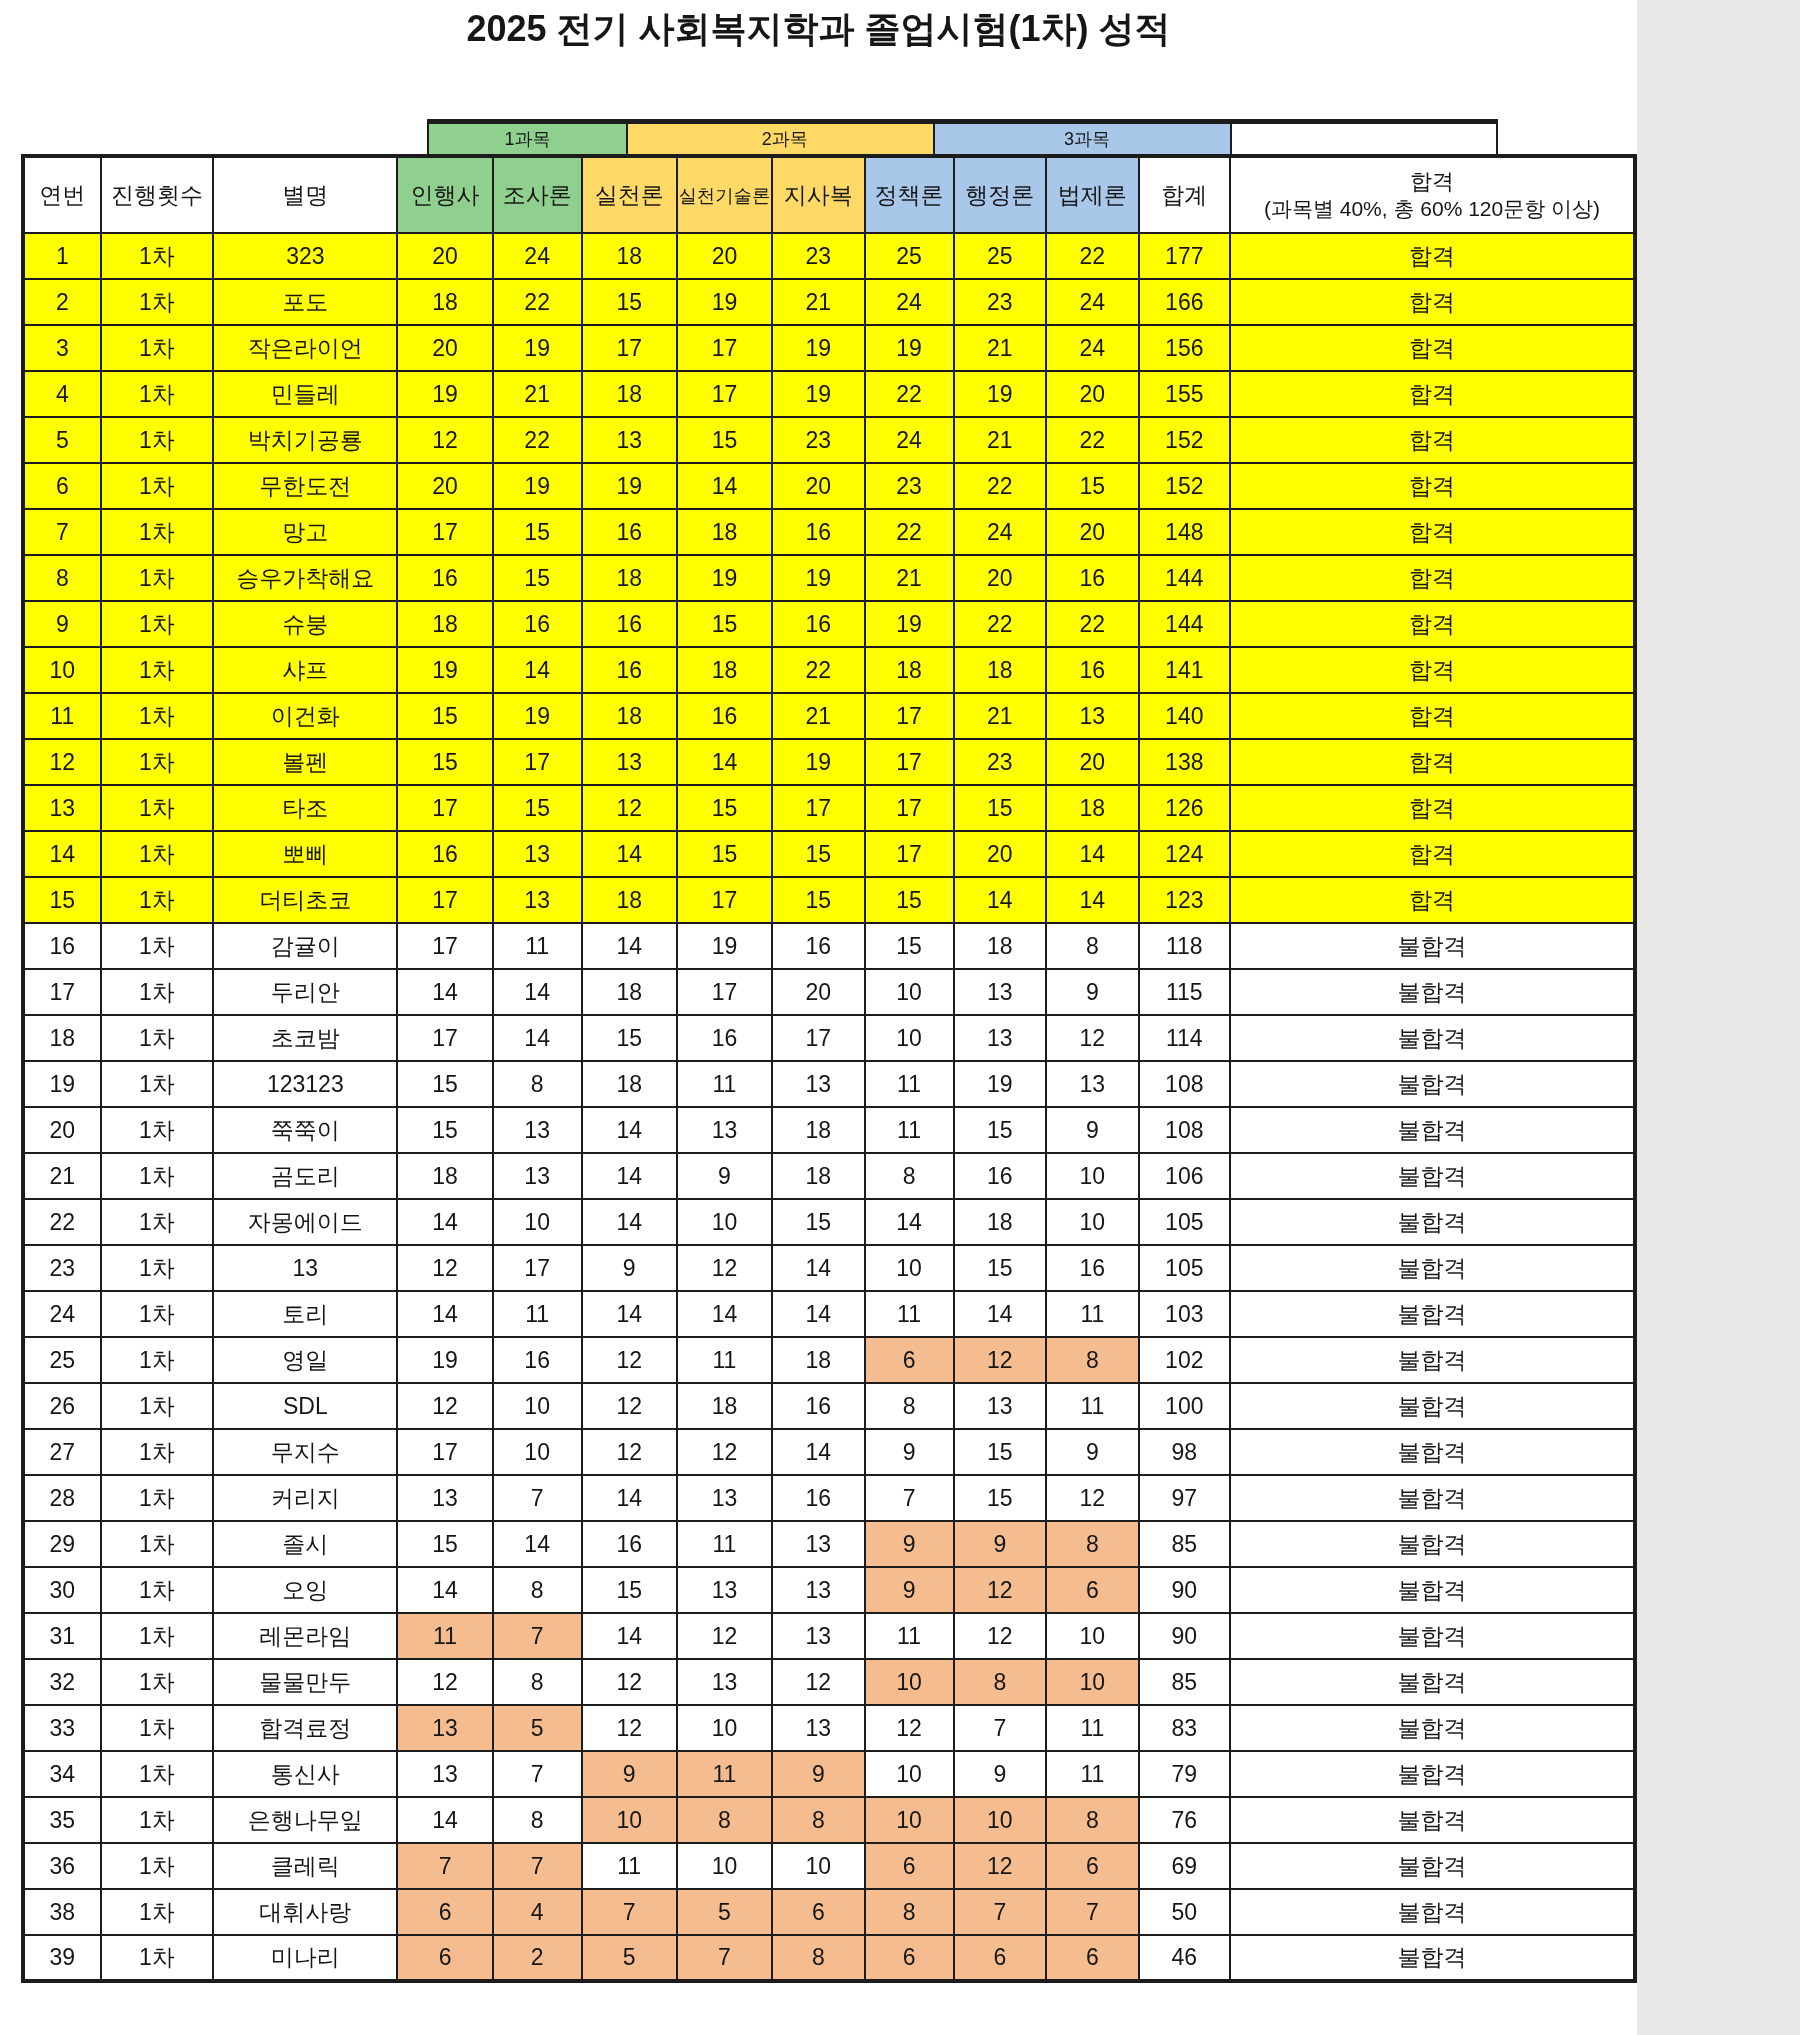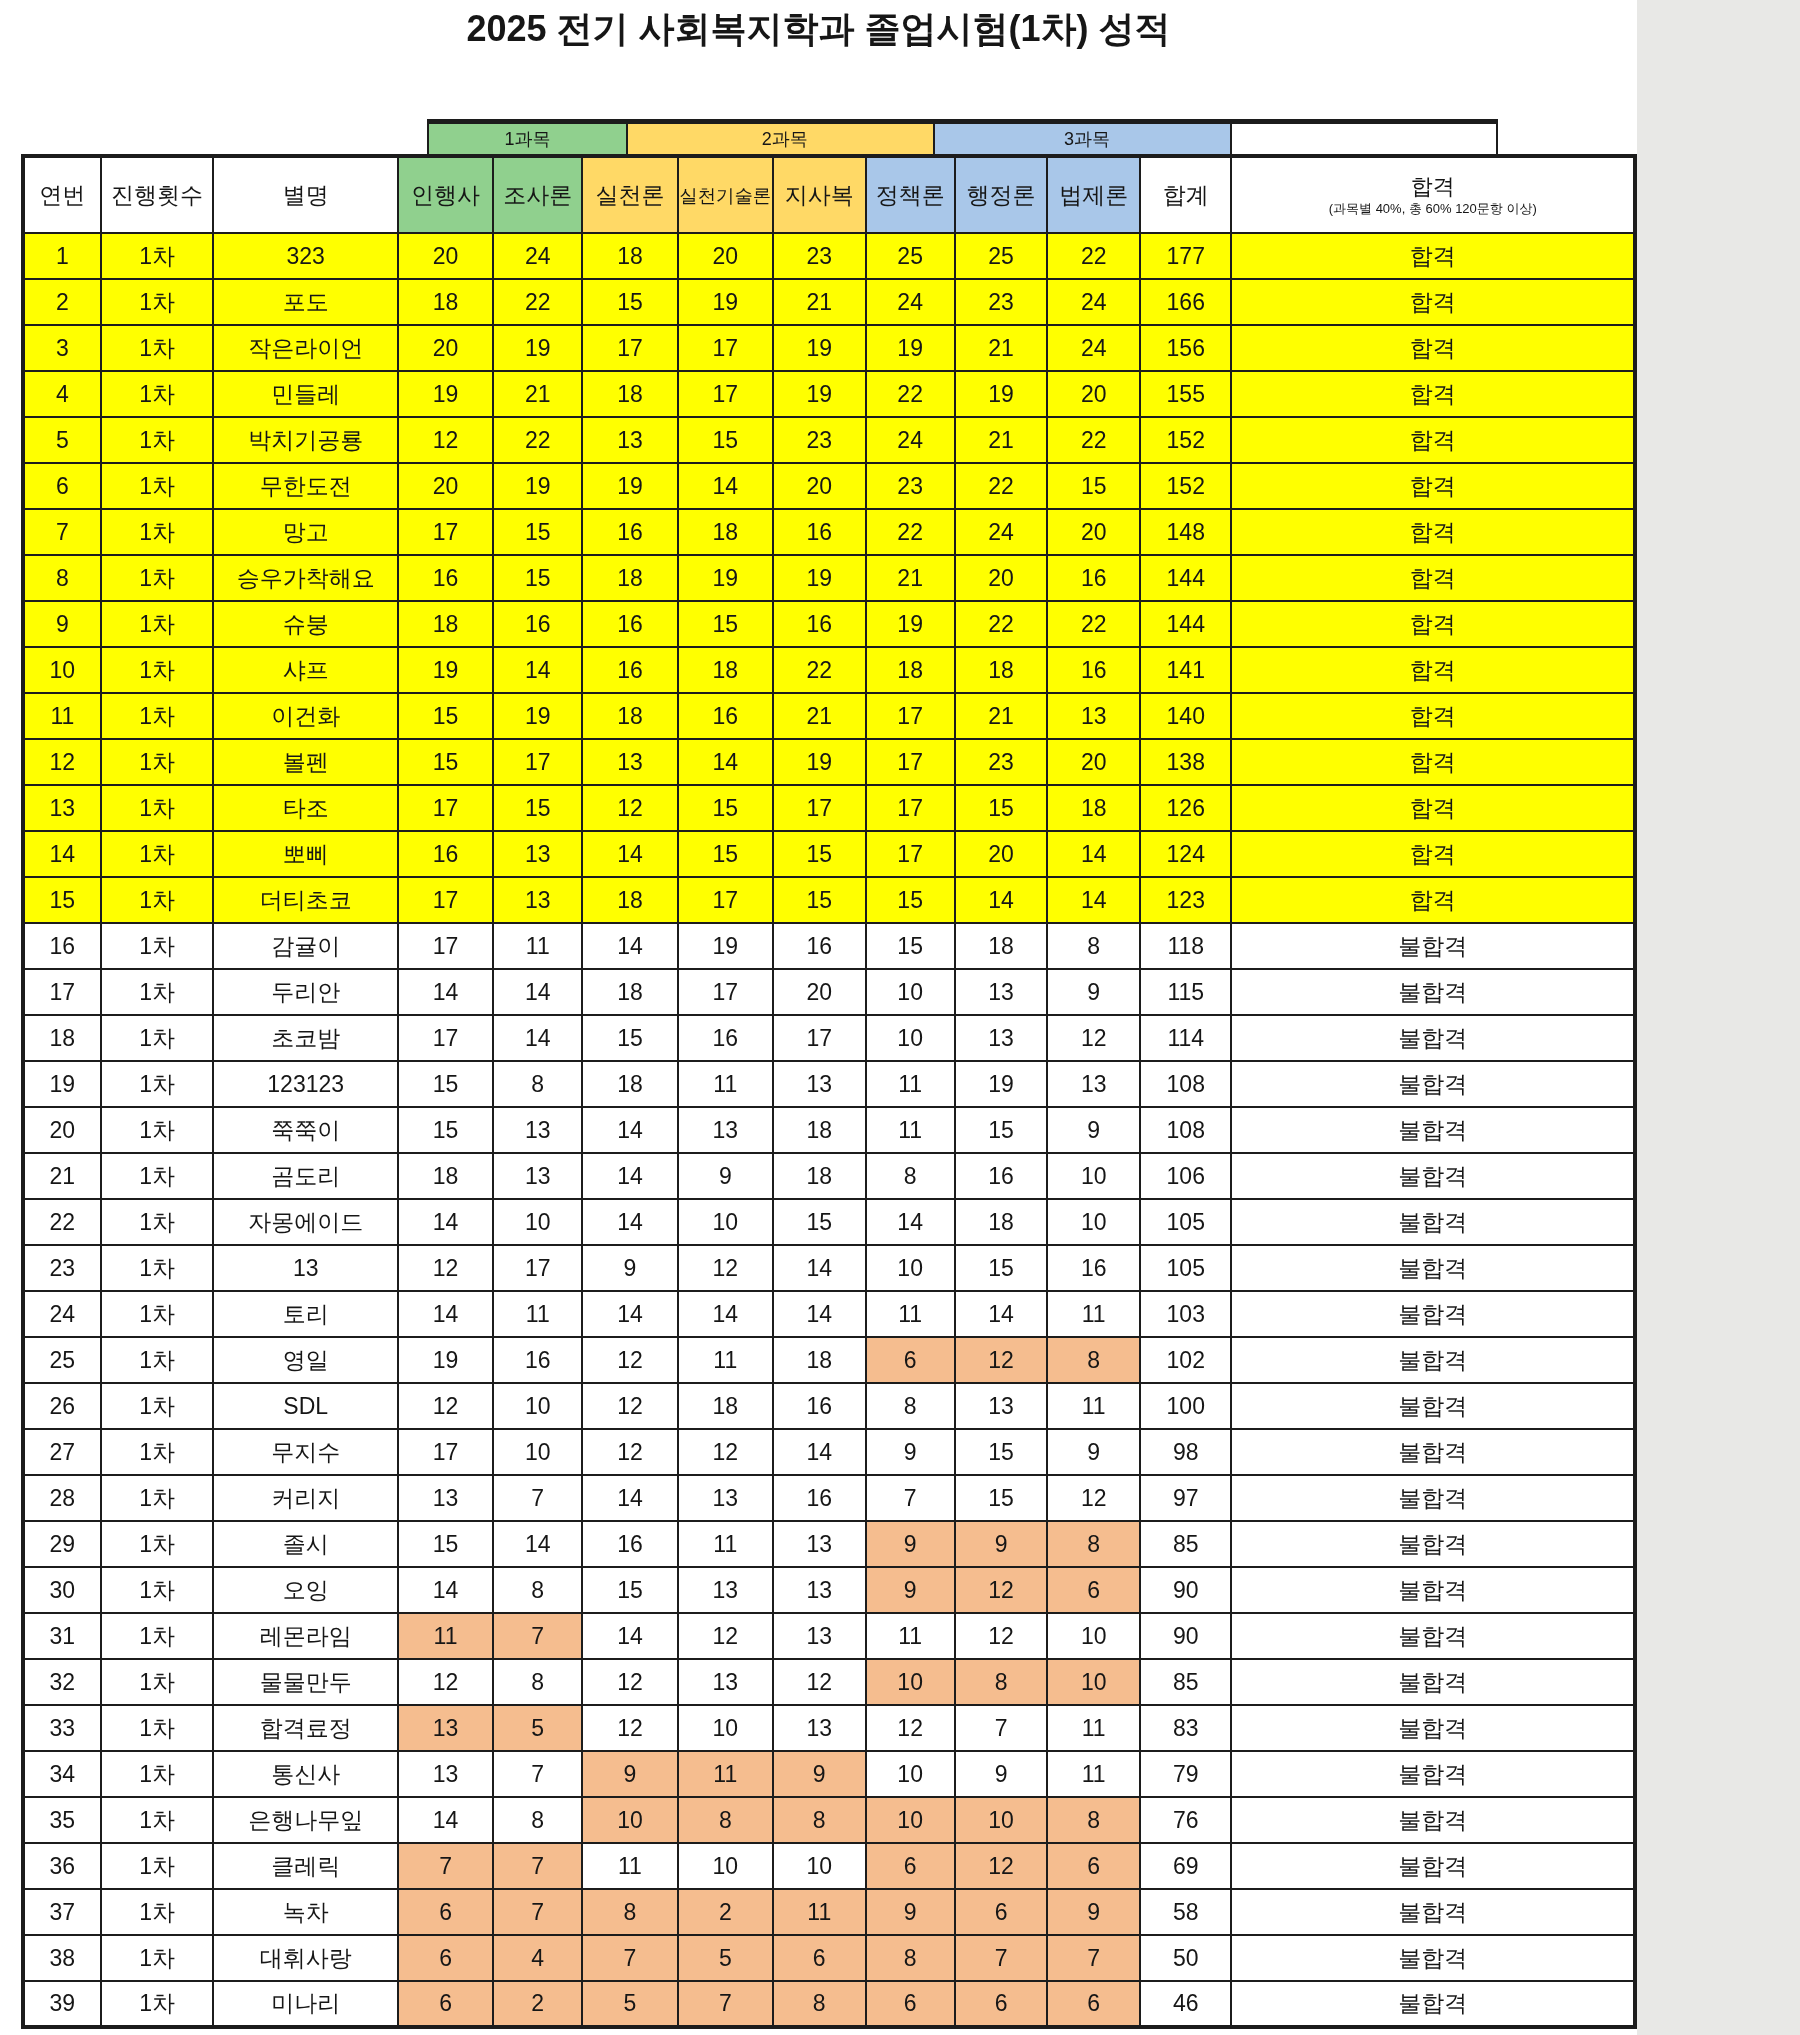--- a/index.html
+++ b/index.html
@@ -31,21 +31,21 @@
   th,td{box-sizing:border-box;border:2.3px solid var(--border);text-align:center;vertical-align:middle;
         padding:0;font-size:23px;overflow:hidden;}
   thead tr{height:77px;}
   tbody tr{height:46px;}
   th{font-weight:normal;background:#ffffff;}
   th.col-g1{background:var(--g1);}
   th.col-g2{background:var(--g2);}
   th.col-g3{background:var(--g3);}
   th.condensed{font-size:18.4px;}
   th.pass-col .l1{font-size:22px;line-height:1.25;}
-  th.pass-col .l2{font-size:13px;line-height:1.25;}
+  th.pass-col .l2{font-size:21px;line-height:1.25;}
   tbody tr.pass td{background:var(--pass);}
   tbody tr.fail td{background:#ffffff;}
   tbody td.low{background:var(--low) !important;}
 </style>
 </head>
 <body>
 
 <div class="page">
   <h1 class="title">2025 전기 사회복지학과 졸업시험(1차) 성적</h1>
 
@@ -628,35 +628,20 @@
           <td>11</td>
           <td>10</td>
           <td>10</td>
           <td class="low">6</td>
           <td class="low">12</td>
           <td class="low">6</td>
           <td>69</td>
           <td>불합격</td>
         </tr>
         <tr class="fail">
-          <td>37</td>
-          <td>1차</td>
-          <td>녹차</td>
-          <td class="low">6</td>
-          <td class="low">7</td>
-          <td class="low">8</td>
-          <td class="low">2</td>
-          <td class="low">11</td>
-          <td class="low">9</td>
-          <td class="low">6</td>
-          <td class="low">9</td>
-          <td>58</td>
-          <td>불합격</td>
-        </tr>
-        <tr class="fail">
           <td>38</td>
           <td>1차</td>
           <td>대휘사랑</td>
           <td class="low">6</td>
           <td class="low">4</td>
           <td class="low">7</td>
           <td class="low">5</td>
           <td class="low">6</td>
           <td class="low">8</td>
           <td class="low">7</td>

